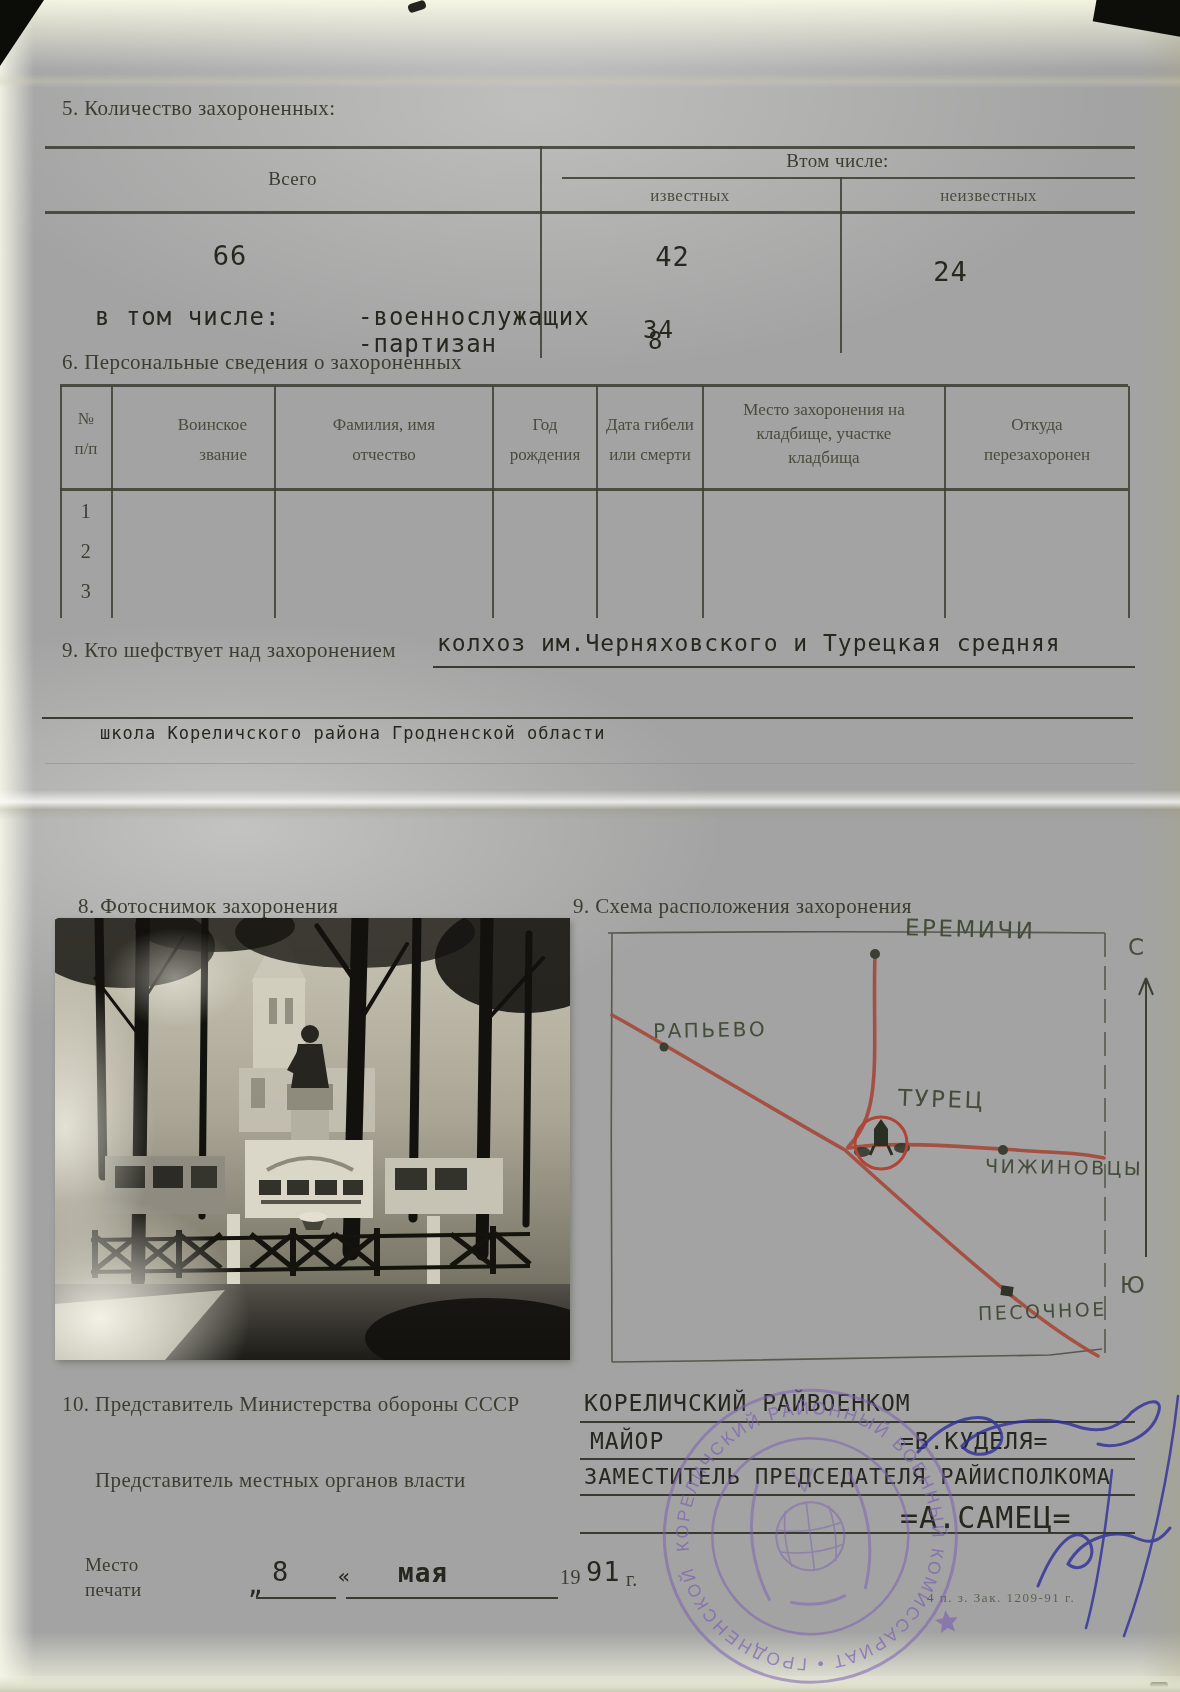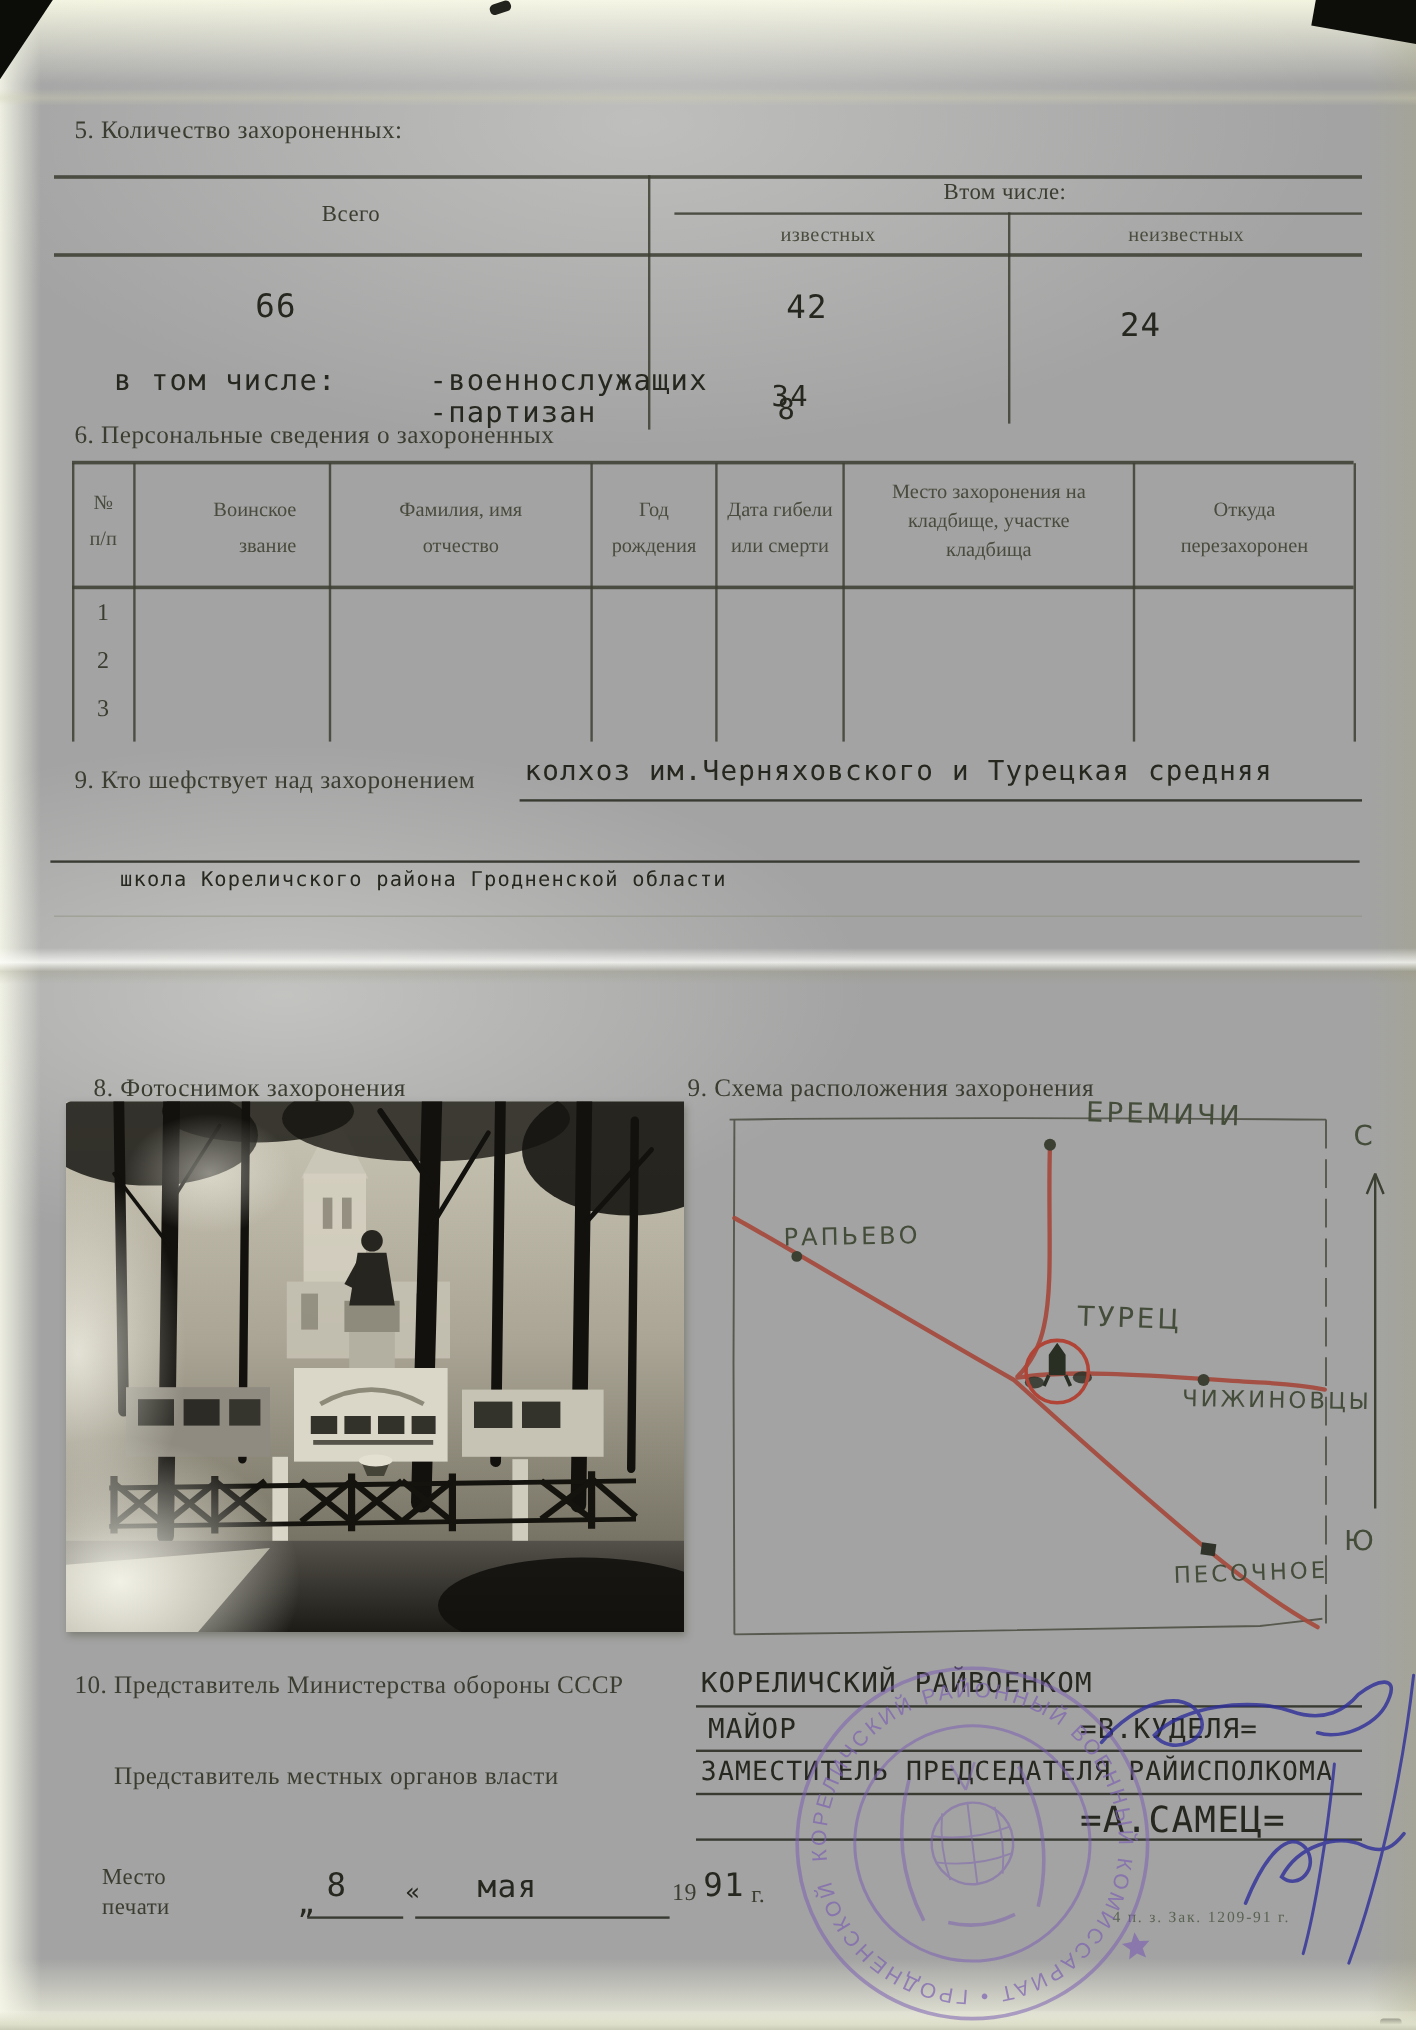--- a/index.html
+++ b/index.html
@@ -261,21 +261,21 @@
   <div class="abs print" style="left:95px;top:1468px;font-size:21px;">Представитель местных органов власти</div>
   <div class="abs type" style="left:900px;top:1500px;font-size:30px;">=А.САМЕЦ=</div>
   <div class="abs ul" style="left:580px;top:1532px;width:555px;"></div>
 
   <div class="abs print pre" style="left:85px;top:1552px;font-size:19px;line-height:25px;">Место
 печати</div>
   <div class="abs type" style="left:248px;top:1572px;font-size:24px;">„</div>
   <div class="abs type" style="left:272px;top:1556px;font-size:27px;">8</div>
   <div class="abs ul" style="left:256px;top:1597px;width:80px;"></div>
   <div class="abs type" style="left:338px;top:1564px;font-size:20px;">«</div>
-  <div class="abs type" style="left:398px;top:1558px;font-size:26px;">мая</div>
+  <div class="abs type" style="left:398px;top:1558px;font-size:26px;font-weight:bold;">мая</div>
   <div class="abs ul" style="left:346px;top:1597px;width:212px;"></div>
   <div class="abs print" style="left:560px;top:1566px;font-size:20px;">19</div>
   <div class="abs type" style="left:586px;top:1556px;font-size:27px;">91</div>
   <div class="abs print" style="left:626px;top:1568px;font-size:20px;">г.</div>
   <div class="abs print" style="left:927px;top:1590px;font-size:13px;color:#47533f;letter-spacing:1.5px;opacity:.8;">4 п. з. Зак. 1209-91 г.</div>
 
   <svg class="abs" style="left:640px;top:1368px;transform:rotate(-7deg);" width="360" height="330" viewBox="0 0 360 330">
     <g stroke="#7c61b2" fill="none" opacity=".55">
       <circle cx="170" cy="167" r="146" stroke-width="3"></circle>
       <circle cx="170" cy="167" r="98" stroke-width="2.5"></circle>

